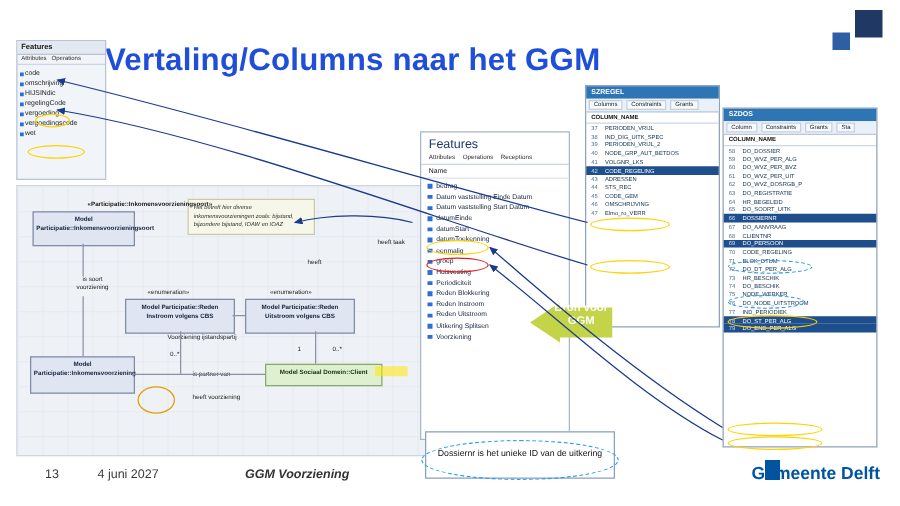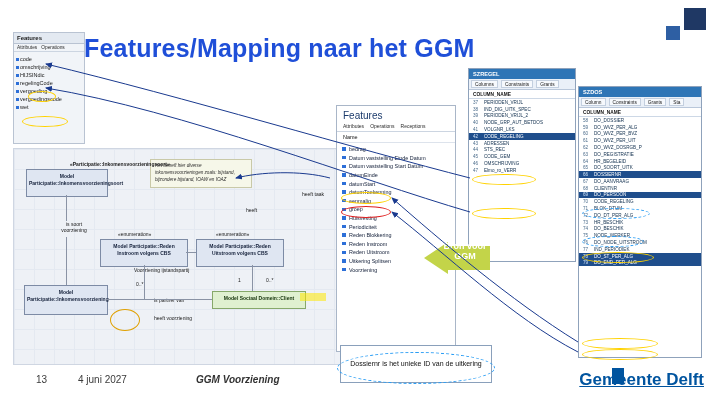--- a/index.html
+++ b/index.html
@@ -9,21 +9,21 @@
   
   .sq{position:absolute;background:#1f3864;}
   .sq1{right:14px;top:8px;width:22px;height:22px;background:#1f3864;}
   .sq2{right:40px;top:26px;width:14px;height:14px;background:#2e5fa3;}
 
   .title{position:absolute;left:84px;top:34px;width:560px;color:#1f4fd8;font-size:25px;font-weight:bold;letter-spacing:.2px;}
 
   .footer-num{position:absolute;left:36px;top:374px;font-size:10px;color:#3b3b3b;}
   .footer-date{position:absolute;left:78px;top:374px;font-size:10px;color:#3b3b3b;}
   .footer-doc{position:absolute;left:196px;top:374px;font-size:10px;color:#333;font-style:italic;font-weight:bold;}
-  .logo{position:absolute;right:16px;top:370px;font-size:17px;color:#00549f;font-weight:bold;text-decoration:underline;}
+  .logo{position:absolute;right:16px;top:370px;font-size:14px;color:#00549f;font-weight:bold;}
   .logo-mark{position:absolute;right:96px;top:368px;width:12px;height:16px;background:#00549f;}
 
   
   .featpanel{position:absolute;left:13px;top:32px;width:70px;height:110px;background:#f1f4f8;border:1px solid #b9c3d2;font-size:5.5px;color:#1a1a1a;}
   .featpanel .hdr{background:#e3e9f1;border-bottom:1px solid #b9c3d2;padding:2px 3px;font-size:6px;font-weight:bold;}
   .featpanel .tabs{display:flex;gap:4px;padding:1px 3px;border-bottom:1px solid #ccd5e1;font-size:4.8px;color:#2b2b2b;}
   .featpanel ul{list-style:none;margin:0;padding:3px 3px 0 6px;}
   .featpanel li{padding:1px 0;position:relative;}
   .featpanel li:before{content:"";position:absolute;left:-4px;top:3px;width:3px;height:3px;background:#2d6fd8;}
 
@@ -76,21 +76,21 @@
   .callout-ell{position:absolute;left:337px;top:352px;width:156px;height:30px;border:1.3px dashed #2a9df4;border-radius:50%;}
 </style>
 </head>
 <body>
 
 <div class="slide">
 
   <div class="sq sq1"></div>
   <div class="sq sq2"></div>
 
-  <div class="title">Features/Mapping naar het GGM</div>
+  <div class="title">Vertaling/Columns naar het GGM</div>
 
   <div class="featpanel">
     <div class="hdr">Features</div>
     <div class="tabs">
       <span>Attributes</span>
       <span>Operations</span>
     </div>
     <ul>
       <li>code</li>
       <li>omschrijving</li>

